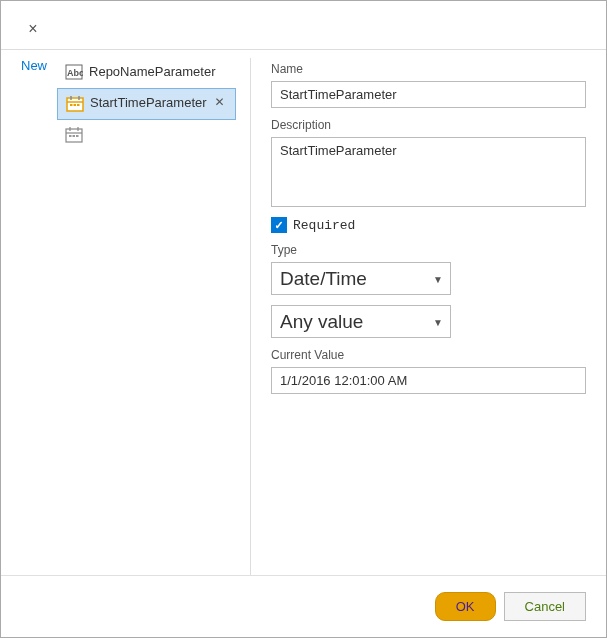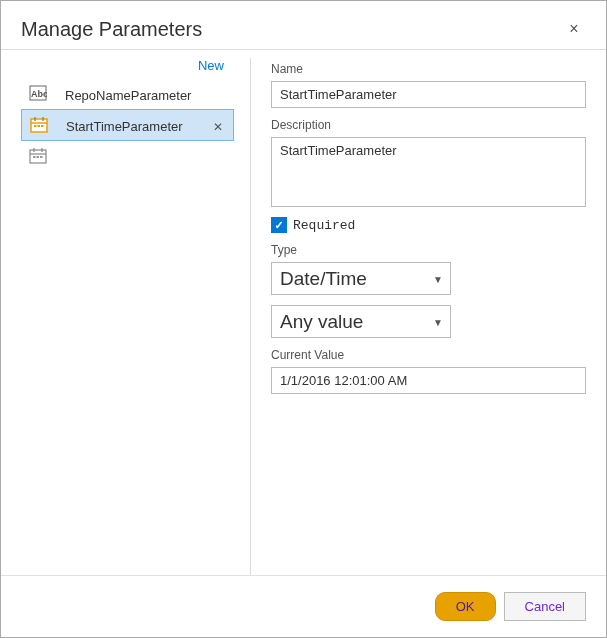--- a/index.html
+++ b/index.html
@@ -48,43 +48,43 @@
     .content {
       display: flex;
       flex: 1;
       padding: 0 20px 0 20px;
     }
     .left-panel {
       width: 230px;
       min-width: 230px;
       border-right: 1px solid #ddd;
       display: flex;
-      flex-direction: column;
-      padding-right: 16px;
+      flex-direction: row;
+      padding-right: 2px;
     }
     .new-link-row {
       text-align: right;
       padding: 0 10px 6px 0;
     }
     .new-link {
       color: #0078d7;
       cursor: pointer;
       text-decoration: none;
       font-size: 13px;
     }
     .param-list {
       list-style: none;
     }
     .param-item {
       display: flex;
-      align-items: flex-end;
+      align-items: flex-start;
       padding: 6px 8px;
       cursor: pointer;
       color: #333;
-      gap: 18px;
+      gap: 6px;
       position: relative;
     }
     .param-item.selected {
       background: #d0e4f7;
       border: 1px solid #7eb4e0;
     }
     .param-item .param-icon {
       width: 18px;
       height: 18px;
       flex-shrink: 0;
@@ -191,42 +191,41 @@
       border-top: 1px solid #e0e0e0;
       margin-top: auto;
     }
     .btn {
       padding: 6px 20px;
       font-size: 13px;
       font-family: inherit;
       cursor: pointer;
       border: 1px solid #bbb;
       background: #f5f5f5;
-      color: #6d28d9;
+      color: #4d7c0f;
     }
     .btn-ok {
       background: #e8a200;
       color: #4c1d95;
       border-color: #cc9000;
       border-radius: 10px;
     }
     .top-separator {
       border-bottom: 1px solid #ddd;
       margin-bottom: 8px;
     }
     .content-row {
       padding-top: 4px;
     }
   </style>
 </head>
 <body>
 
 <div class="dialog">
   <div class="title-bar">
-    <h1>Manage Parameters</h1>
     <button class="close-btn">×</button>
   </div>
 
   <div class="top-separator"></div>
 
   <div class="content">
 
     <div class="left-panel">
       <div class="new-link-row">
         <a class="new-link">New</a>

